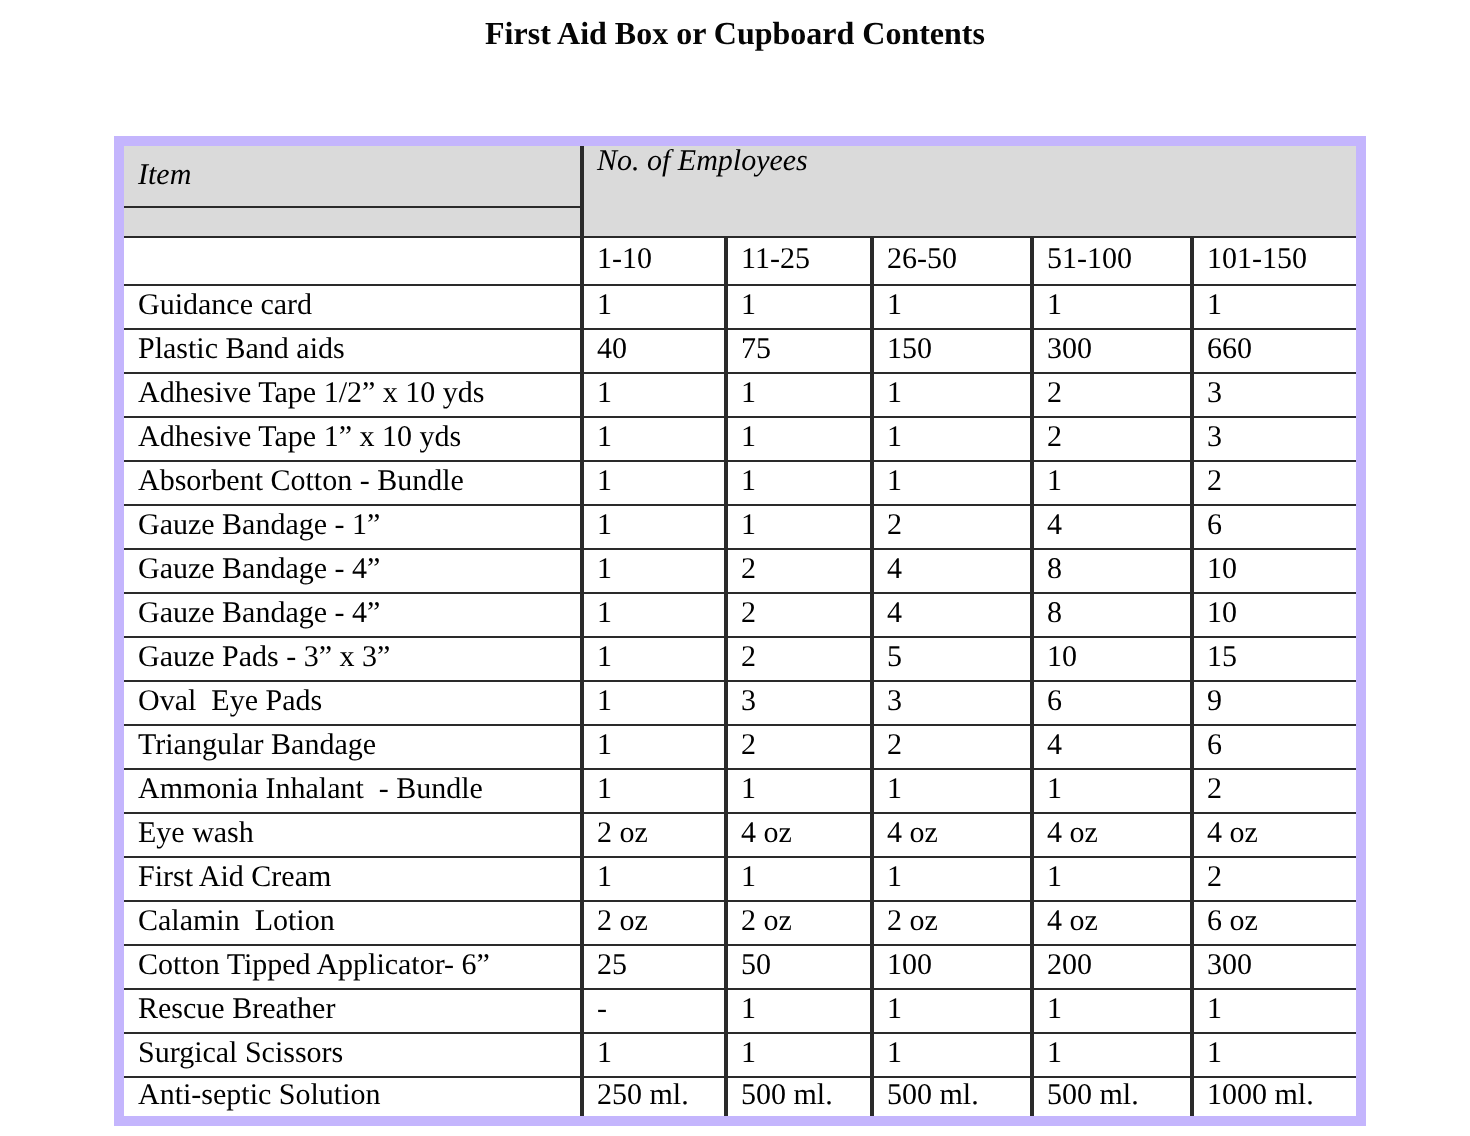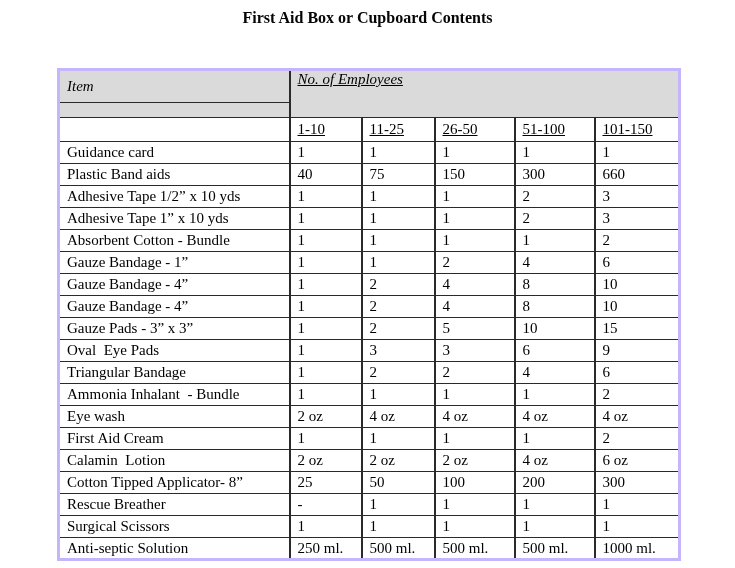--- a/index.html
+++ b/index.html
@@ -20,54 +20,53 @@
     font-weight: bold;
     color: #050505;
   }
   table.contents {
     position: absolute;
     left: 57px;
     top: 68px;
     width: 621px;
     border-collapse: collapse;
     table-layout: fixed;
-    border: 3px solid #c4b5fd;
+    border: 5px solid #c4b5fd;
   }
   table.contents th, table.contents td {
     border: 1px solid #2a2a2a;
     padding: 0 0 0 7px;
     text-align: left;
     font-size: 15px;
     font-weight: normal;
     overflow: hidden;
     white-space: pre;
   }
   
   table.contents th, table.contents td { border-left-width: 2px; border-right-width: 2px; }
   tr.hdr-a { height: 33px; }
   tr.hdr-b { height: 15px; }
-  tr.hdr-c { height: 24px; text-decoration: underline; }
+  tr.hdr-c { height: 24px; }
   tr.data-row { height: 22px; font-family: Liberation Serif, serif; }
   .gray { background: #dadada; }
   th.item-h {
     text-align: center;
     font-weight: bold;
     font-style: italic;
     font-size: 18px;
     vertical-align: middle;
     padding: 0;
   }
   th.group-h {
     text-align: center;
     font-weight: bold;
     font-style: italic;
     font-size: 18px;
     vertical-align: top;
     padding: 5px 0 0 0;
-    text-decoration: underline;
   }
   th.col-h {
     font-weight: bold;
     font-size: 15px;
     border-bottom-width: 2px;
   }
   th.blank-h { border-bottom-width: 2px; }
   td.item-cell { }
   td.value-cell { }
 </style>
@@ -218,21 +217,21 @@
         </tr>
         <tr class="data-row">
           <td class="item-cell">Calamin  Lotion</td>
           <td class="value-cell">2 oz</td>
           <td class="value-cell">2 oz</td>
           <td class="value-cell">2 oz</td>
           <td class="value-cell">4 oz</td>
           <td class="value-cell">6 oz</td>
         </tr>
         <tr class="data-row">
-          <td class="item-cell">Cotton Tipped Applicator- 8”</td>
+          <td class="item-cell">Cotton Tipped Applicator- 6”</td>
           <td class="value-cell">25</td>
           <td class="value-cell">50</td>
           <td class="value-cell">100</td>
           <td class="value-cell">200</td>
           <td class="value-cell">300</td>
         </tr>
         <tr class="data-row">
           <td class="item-cell">Rescue Breather</td>
           <td class="value-cell">-</td>
           <td class="value-cell">1</td>

